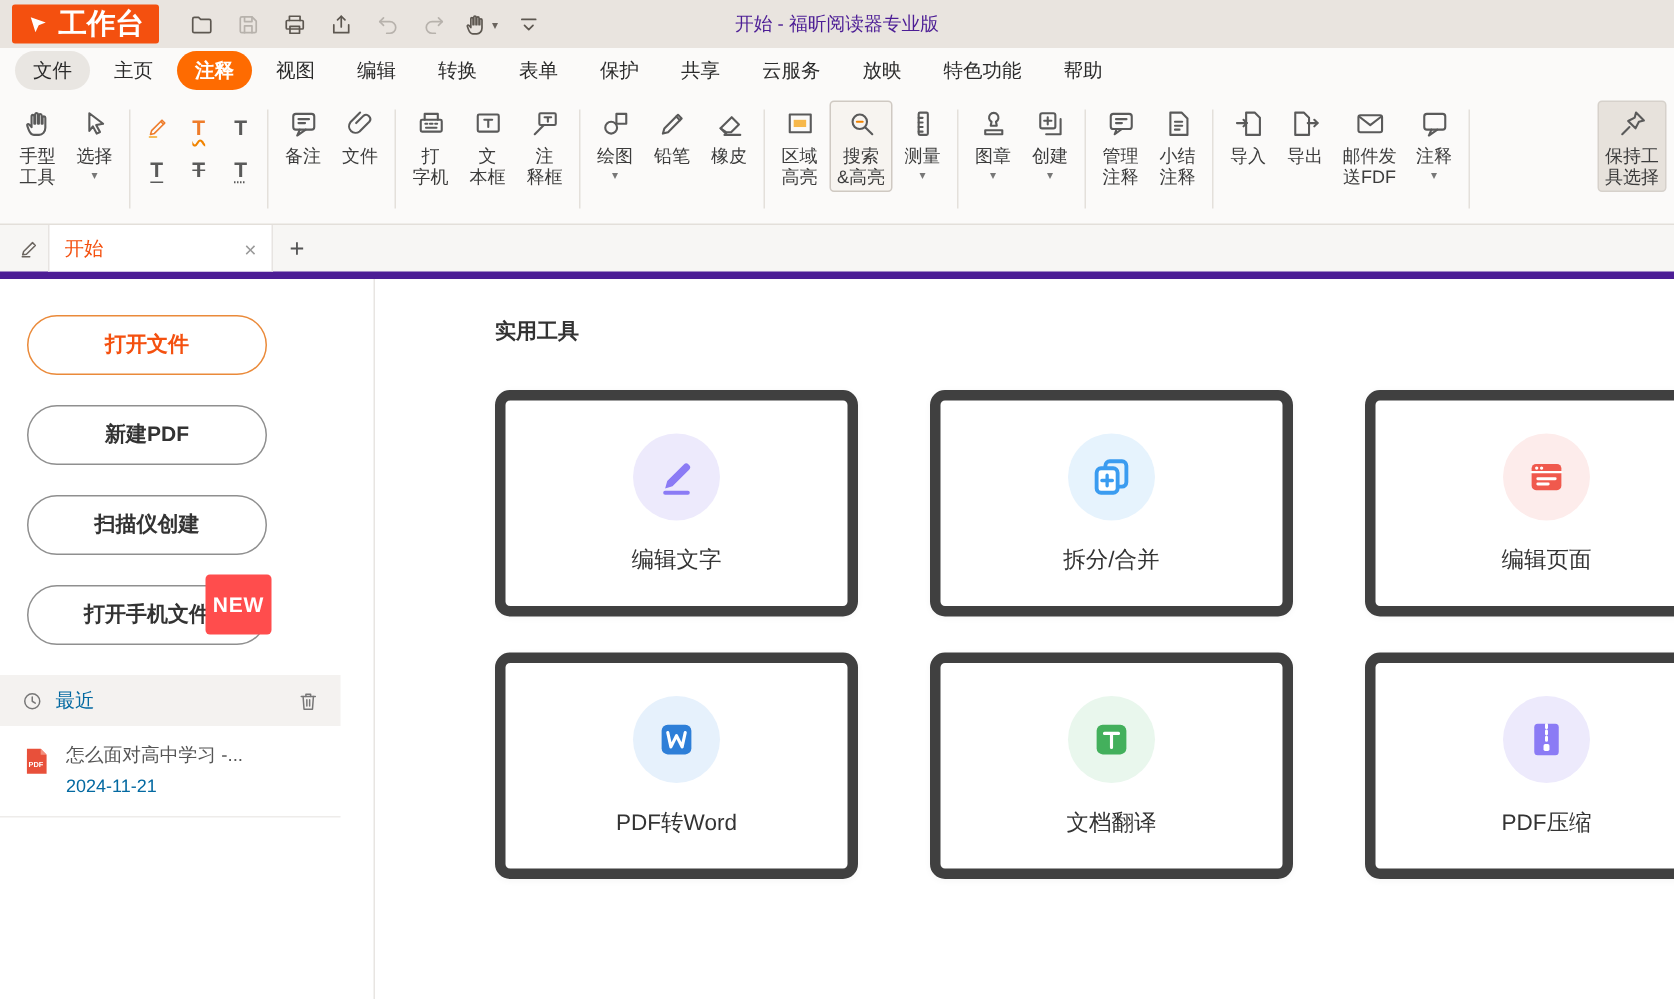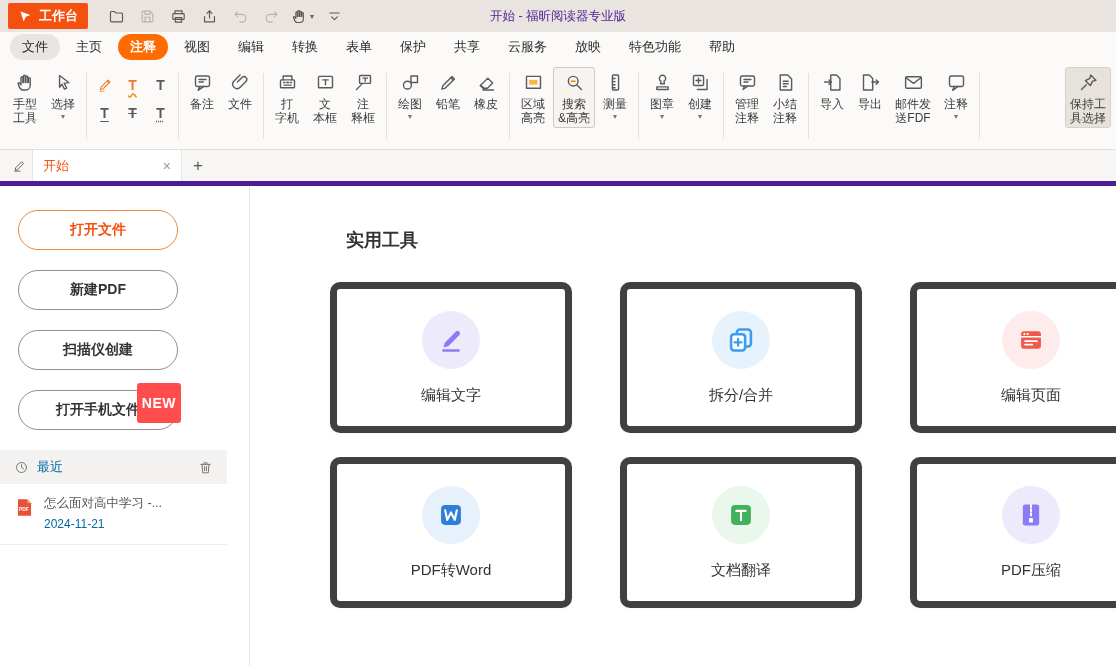--- a/index.html
+++ b/index.html
@@ -3,21 +3,21 @@
 <meta charset="utf-8">
 <style>
   html,body{margin:0;padding:0;width:1116px;height:666px;overflow:hidden;background:#fff;
     font-family:"Liberation Sans","DejaVu Sans",sans-serif;-webkit-font-smoothing:antialiased;}
   *{box-sizing:border-box;}
   .ic svg{display:block;}
 
   
   .titlebar{height:32px;background:#e9e4df;display:flex;align-items:center;position:relative;}
   .ws-btn{margin-left:8px;height:26px;background:#f4500f;color:#fff;display:flex;align-items:center;
-    gap:6px;padding:0 10px;font-size:13px;font-weight:700;border-radius:2px;cursor:pointer;}
+    gap:6px;padding:0 10px;font-size:19px;font-weight:700;border-radius:2px;cursor:pointer;}
   .ws-btn .ic svg{width:15px;height:15px;}
   .qat{display:flex;align-items:center;margin-left:14px;gap:3px;}
   .qbtn{min-width:28px;height:26px;display:flex;align-items:center;justify-content:center;
     color:#5d5750;border-radius:3px;cursor:pointer;padding:0 3px;}
   .qbtn .ic svg{width:17px;height:17px;}
   .qbtn.disabled{opacity:.35;}
   .qcaret{font-size:8px;color:#6a645e;margin-left:2px;}
   .win-title{position:absolute;left:0;right:0;text-align:center;font-size:12.5px;color:#4c1d95;pointer-events:none;}
 
   
@@ -69,21 +69,21 @@
   .recent-label{margin-left:8px;font-size:13px;color:#0369a1;}
   .trash-btn{margin-left:auto;cursor:pointer;display:flex;}
   .trash-btn svg{width:15px;height:15px;color:#777;}
   .recent-item{width:227px;padding:11px 14px 13px;border-bottom:1px solid #eeecea;display:flex;gap:9px;
     align-items:flex-start;cursor:pointer;}
   .recent-item .ic svg{width:21px;height:25px;}
   .file-name{font-size:12.5px;color:#555;white-space:nowrap;overflow:hidden;text-overflow:ellipsis;max-width:160px;}
   .file-date{font-size:12px;color:#0369a1;margin-top:5px;}
 
   .main{flex:1;padding:26px 0 0 80px;overflow:hidden;}
-  .main-title{font-size:18px;color:#333;font-weight:700;margin:16px;}
+  .main-title{font-size:14px;color:#333;font-weight:700;margin:0;}
   .cards{margin-top:30px;display:grid;grid-template-columns:repeat(3,242px);gap:24px 48px;}
   .card{height:151px;border:7px solid #404040;border-radius:10px;background:#fff;cursor:pointer;
     box-shadow:0 1px 5px rgba(0,0,0,.04);display:flex;flex-direction:column;align-items:center;
     justify-content:center;gap:17px;}
   .card-icon{width:58px;height:58px;border-radius:50%;display:flex;align-items:center;justify-content:center;}
   .card-icon svg{width:28px;height:28px;}
   .card-label{font-size:15px;color:#333;}
 </style>
 </head>
 <body>

